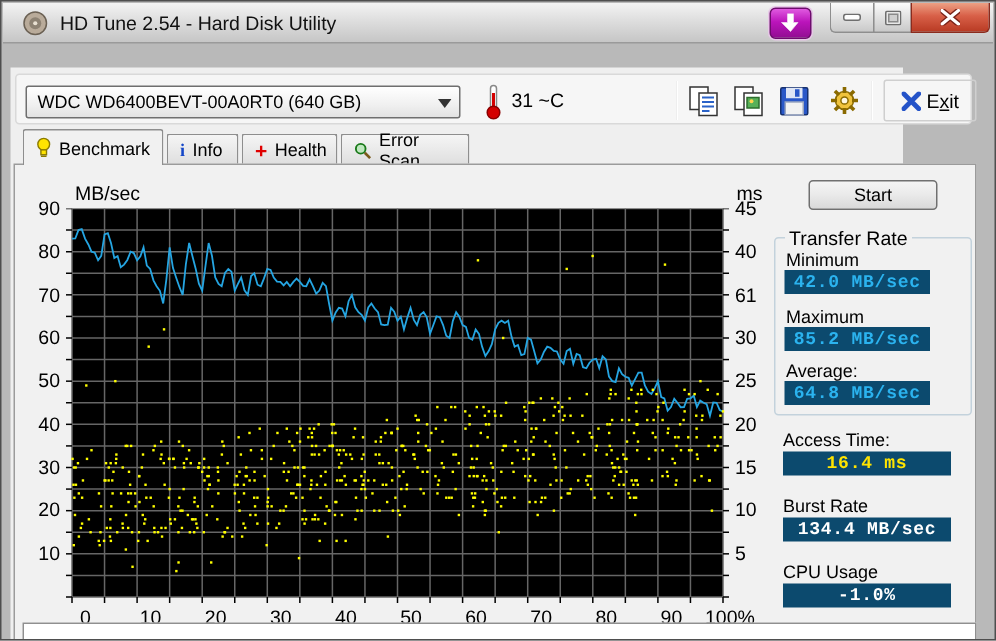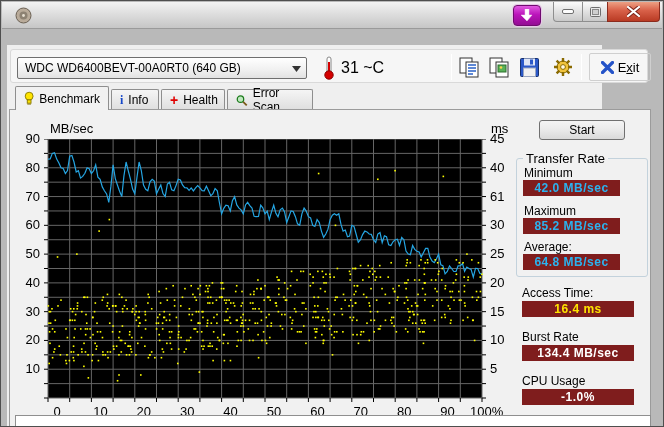--- a/index.html
+++ b/index.html
@@ -43,21 +43,21 @@
   }
   #drive-select {
     position:absolute; left:6px; top:7px; width:290px; height:22px;
     border:1px solid #6f6f6f; border-radius:2px;
     background:linear-gradient(180deg,#ffffff 0%,#f0f0f0 60%,#e2e2e2 100%);
     font-size:12px; display:flex; align-items:center; cursor:pointer;
   }
   #drive-select .combo-text { padding-left:7px; white-space:nowrap; overflow:hidden; }
   #combo-arrow { position:absolute; right:5px; top:8px; }
   #thermometer-icon { position:absolute; left:312px; top:5px; }
-  #temp-label { position:absolute; left:330px; top:9px; font-size:16px; color:#000; }
+  #temp-label { position:absolute; left:330px; top:9px; font-size:13px; color:#000; }
   .tb-sep { position:absolute; top:4px; width:1px; height:26px; background:#c3c3c3; border-right:1px solid #ffffff; }
   #sep1 { left:440px; } #sep2 { left:570px; }
   .tool-btn {
     position:absolute; top:5px; width:24px; height:24px;
     display:flex; align-items:center; justify-content:center; cursor:pointer;
   }
   #btn-copy-text { left:446px; } #btn-copy-image { left:476px; }
   #btn-save { left:506px; } #btn-options { left:540px; }
   #exit-btn {
     position:absolute; left:578px; top:3px; width:62px; height:28px;
@@ -98,42 +98,43 @@
   }
   #transfer-group {
     position:absolute; left:506px; top:41px; width:132px; height:126px;
     border:1px solid #c3d2dc; border-radius:3px;
   }
   #transfer-group legend {
     margin-left:6px; padding:0 3px; font-size:13px; color:#000;
   }
   .panel-label { position:absolute; font-size:12px; color:#000; white-space:nowrap; }
   .value-box {
-    position:absolute; height:16px; background:#7f1d1d;
+    position:absolute; height:16px; background:#0c4a6e;
     display:flex; align-items:center; justify-content:center;
     font-size:12px; font-weight:bold; letter-spacing:0.5px;
-    font-family:Liberation Sans, sans-serif; white-space:nowrap;
+    font-family:Liberation Mono, monospace; white-space:nowrap;
   }
   .v-cyan { color:#2bb3ef; } .v-yellow { color:#ffe400; } .v-white { color:#ffffff; }
   #status-strip {
     position:absolute; left:5px; top:305px; width:636px; height:19px;
     background:#ffffff; border:1px solid #8f8f8f;
   }
 </style>
 </head>
 <body>
 
 <div id="window">
 
   <div id="titlebar">
     <svg id="app-icon" viewBox="0 0 17 17">
       <circle cx="8.5" cy="8.5" r="7.5" fill="#b9ab9a" stroke="#6b6154"></circle>
       <circle cx="8.5" cy="8.5" r="4" fill="#8d8273"></circle>
       <circle cx="8.5" cy="8.5" r="1.4" fill="#e8e0d2"></circle>
     </svg>
+    <span id="window-title">HD Tune 2.54 - Hard Disk Utility</span>
     <div id="download-btn">
       <svg width="14" height="13" viewBox="0 0 14 13">
         <path d="M5 0 h4 v6 h3 L7 12 L1 6 h4 z" fill="#ffffff" stroke="#f2d8f2" stroke-width="0.5"></path>
       </svg>
     </div>
     <div id="btn-min" class="win-ctrl">
       <svg width="12" height="5" viewBox="0 0 12 5">
         <rect x="0.5" y="0.5" width="11" height="4" rx="1.5" fill="#fdfdfd" stroke="#6e6e6e"></rect>
       </svg>
     </div>

